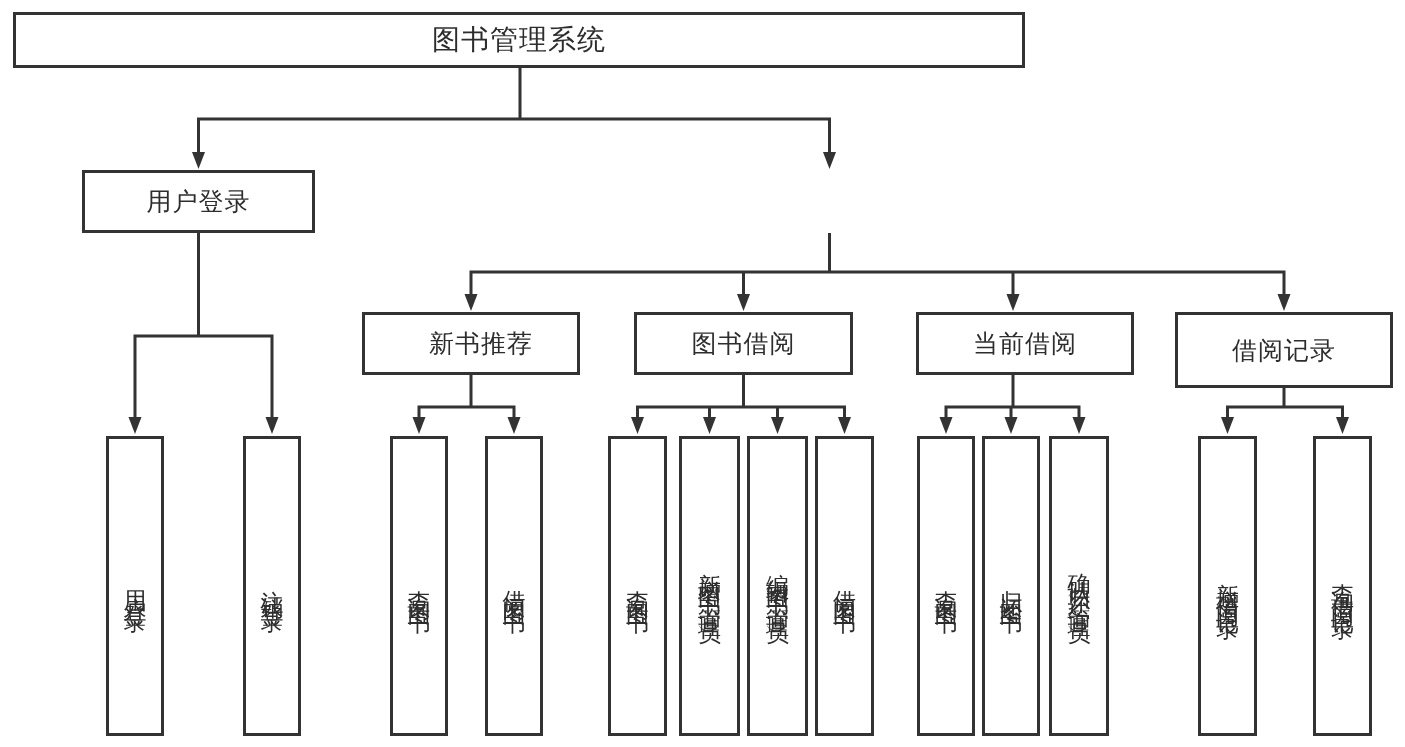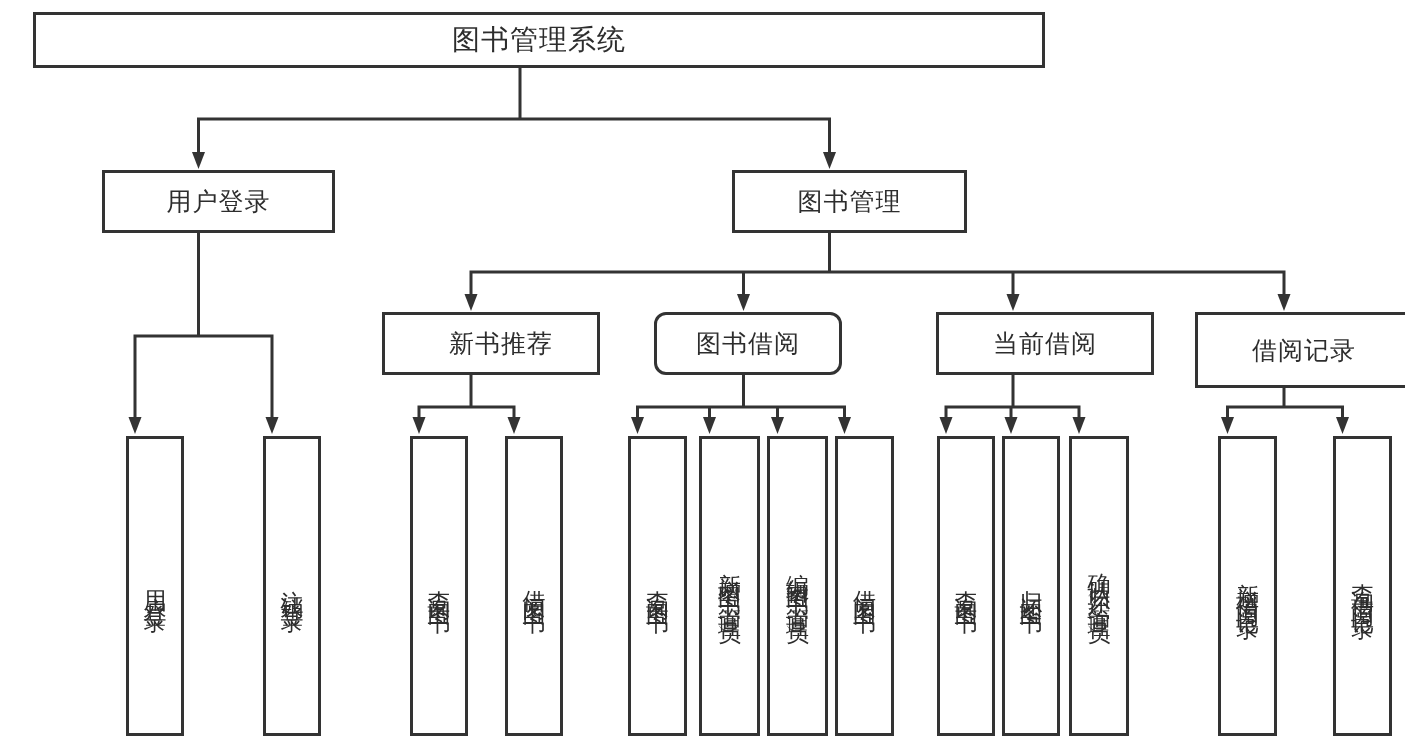--- a/index.html
+++ b/index.html
@@ -17,21 +17,20 @@
   }
   .wires{position:absolute;left:0;top:0;width:1405px;height:747px;}
   .wires path{stroke:var(--line-color);stroke-width:3;fill:none;}
   .wires polygon{fill:var(--line-color);stroke:none;}
   .node{
     position:absolute;box-sizing:border-box;
     border:3px solid var(--line-color);
     background:var(--box-bg);
     display:flex;align-items:center;justify-content:center;
     color:var(--text-color);
-    margin-left:20px;
   }
   .hbox{font-size:25px;letter-spacing:1px;white-space:nowrap;}
   .hbox.root{font-size:28px;letter-spacing:1px;}
   .vbox{font-size:23px;}
   .vbox .vtext{
     writing-mode:vertical-rl;
     text-orientation:mixed;
     letter-spacing:7px;
     line-height:1;
     white-space:nowrap;
@@ -107,28 +106,25 @@
     </g>
   </svg>
 
   <div class="node hbox root" style="left:13px;top:12px;width:1012px;height:56px;">
     <span>图书管理系统</span>
   </div>
 
   <div class="node hbox" style="left:82px;top:170px;width:233px;height:63px;">
     <span>用户登录</span>
   </div>
-  <div class="node hbox" style="left:712px;top:170px;width:235px;height:63px;">
-    <span>图书管理</span>
-  </div>
 
   <div class="node hbox" style="left:362px;top:312px;width:218px;height:63px;padding-left:20px;">
     <span>新书推荐</span>
   </div>
-  <div class="node hbox" style="left:634px;top:312px;width:188px;height:63px;border-radius:12px;">
+  <div class="node hbox" style="left:634px;top:312px;width:219px;height:63px;">
     <span>图书借阅</span>
   </div>
   <div class="node hbox" style="left:916px;top:312px;width:218px;height:63px;">
     <span>当前借阅</span>
   </div>
   <div class="node hbox" style="left:1175px;top:312px;width:218px;height:76px;">
     <span>借阅记录</span>
   </div>
 
   <div class="node vbox" style="left:106px;top:436px;width:58px;height:300px;">

